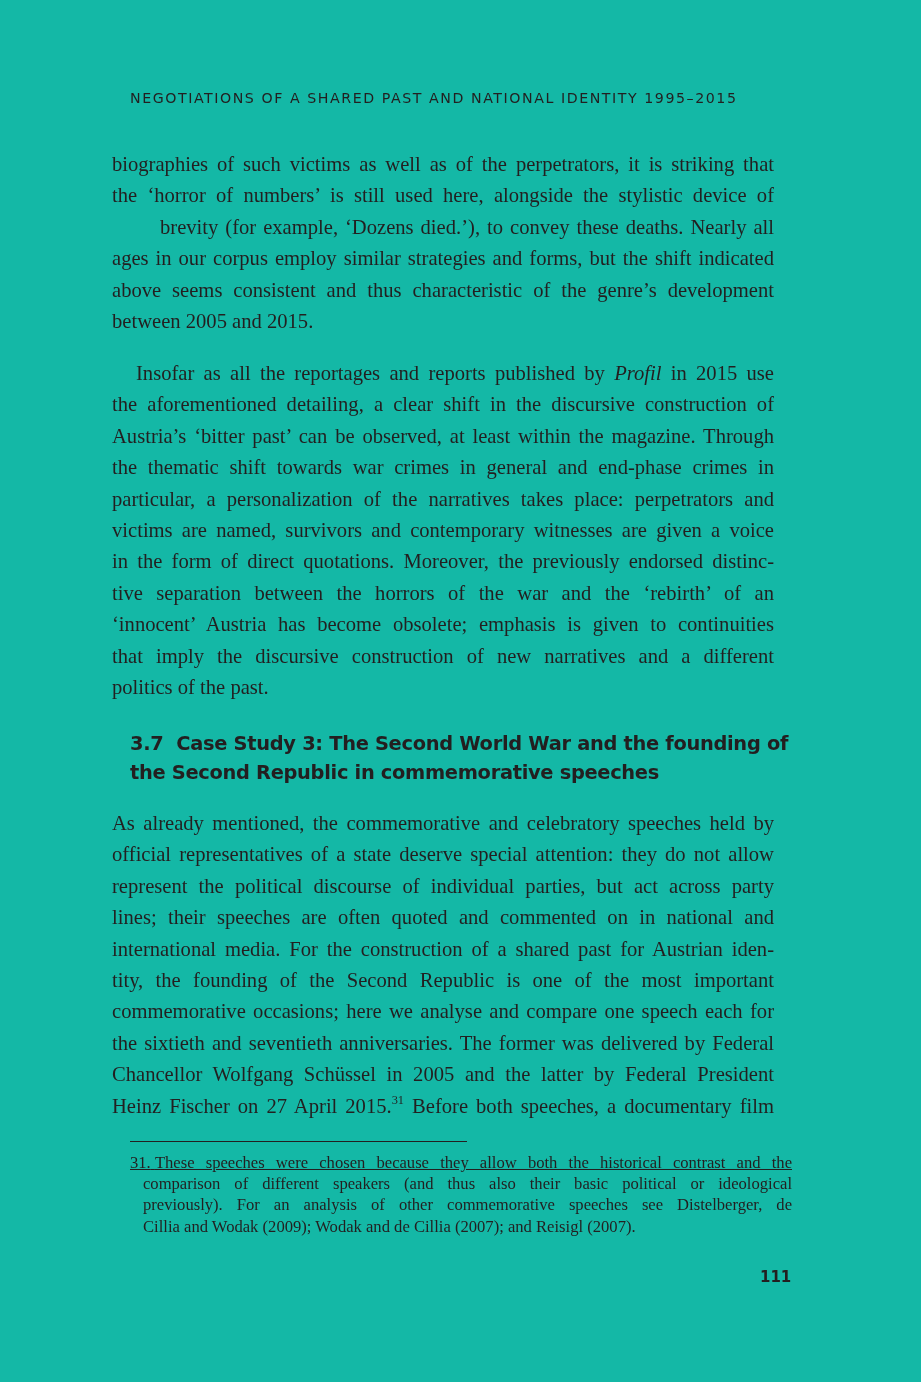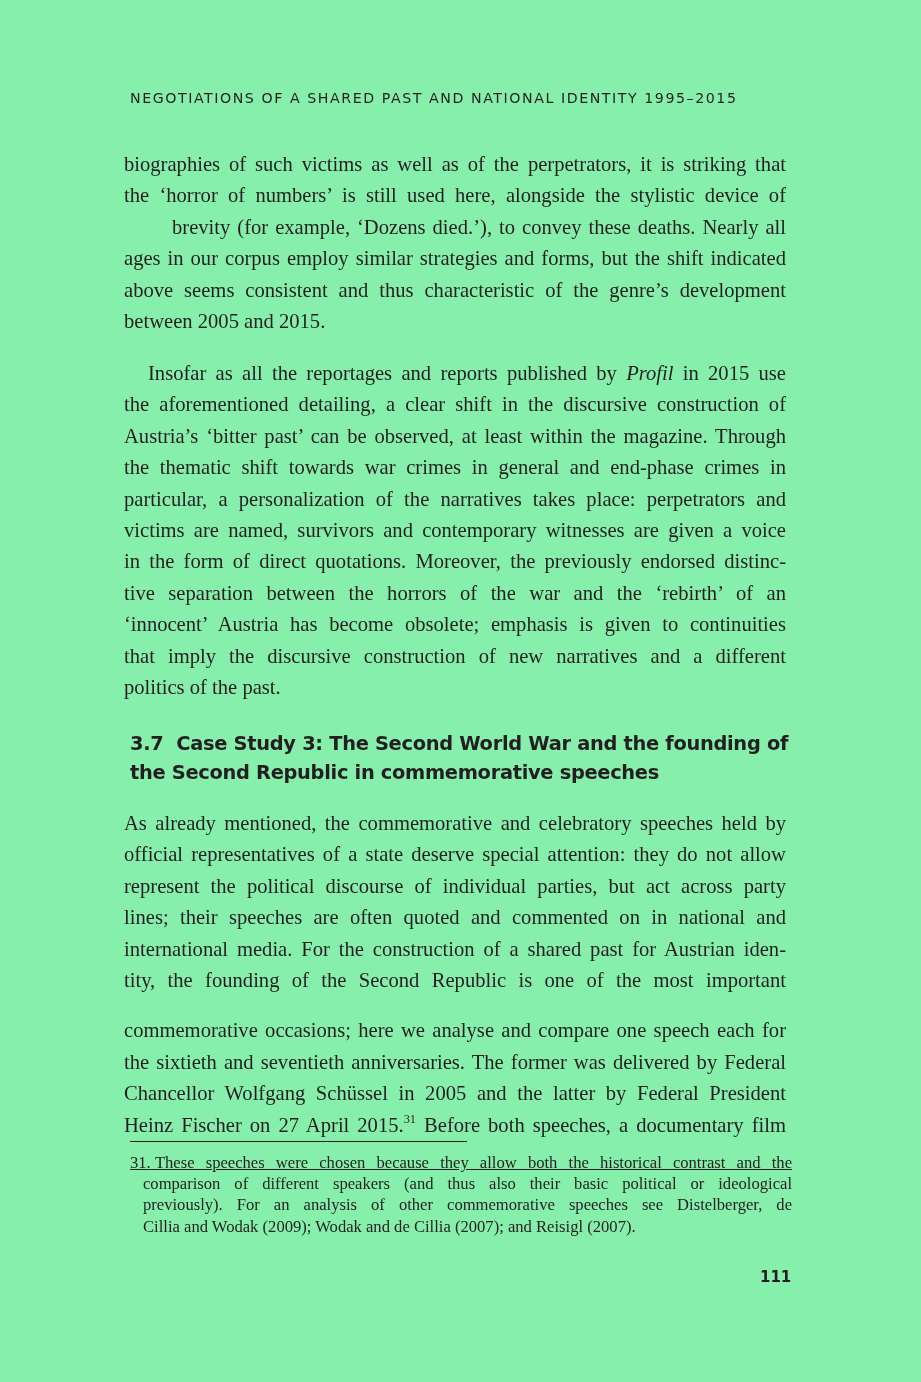--- a/index.html
+++ b/index.html
@@ -1,24 +1,24 @@
 <!DOCTYPE html>
 <html><head>
   <meta charset="utf-8">
   <style>
     html, body { margin: 0; padding: 0; background: #ffffff; }
     body { width: 921px; height: 1382px; position: relative; overflow: hidden; color: #231f20; }
-    .page { position: absolute; left: 0; top: 0; width: 921px; height: 1382px; background: #86efac; }
+    .page { position: absolute; left: 0; top: 0; width: 921px; height: 1382px; background: #14b8a6; }
     .running-head {
       position: absolute; left: 130px; top: 88px; width: 662px;
       font-family: "DejaVu Sans", sans-serif; font-size: 14.2px; letter-spacing: 1.55px;
       color: #231f20; white-space: nowrap; line-height: 20px;
     }
     .body-text {
-      position: absolute; left: 124px; width: 662px;
+      position: absolute; left: 112px; width: 662px;
       font-family: "Liberation Serif", serif; font-size: 20.6px; line-height: 31.4px;
       text-align: justify; color: #231f20;
     }
     .line { display: block; text-align: justify; text-align-last: justify; white-space: nowrap; height: 31.4px; }
     .line.last { text-align-last: left; }
     .p1 { top: 149px; }
     .p2 { top: 338px; margin-top: 20px; }
     .section-heading {
       position: absolute; left: 130px; top: 729px; width: 662px;
       font-family: "DejaVu Sans", sans-serif; font-weight: bold; font-size: 19.4px; line-height: 29px;
@@ -74,21 +74,21 @@
     <div>the Second Republic in commemorative speeches</div>
   </div>
 
   <div class="body-text p3">
     <span class="line" style="white-space: normal; overflow: hidden;">As already mentioned, the commemorative and celebratory speeches held by</span>
     <span class="line" style="white-space: normal; overflow: hidden;">official representatives of a state deserve special attention: they do not allow</span>
     <span class="line" style="white-space: normal; overflow: hidden;">represent the political discourse of individual parties, but act across party</span>
     <span class="line" style="white-space: normal; overflow: hidden;">lines; their speeches are often quoted and commented on in national and</span>
     <span class="line" style="white-space: normal; overflow: hidden;">international media. For the construction of a shared past for Austrian iden-</span>
     <span class="line" style="white-space: normal; overflow: hidden;">tity, the founding of the Second Republic is one of the most important</span>
-    <span class="line" style="white-space: normal; overflow: hidden; margin-top: 19px;">commemorative occasions; here we analyse and compare one speech each for</span>
+    <span class="line" style="white-space: normal; overflow: hidden;">commemorative occasions; here we analyse and compare one speech each for</span>
     <span class="line" style="white-space: normal; overflow: hidden;">the sixtieth and seventieth anniversaries. The former was delivered by Federal</span>
     <span class="line" style="white-space: normal; overflow: hidden;">Chancellor Wolfgang Schüssel in 2005 and the latter by Federal President</span>
     <span class="line" style="white-space: normal; overflow: hidden;"><span>Heinz Fischer on 27 April 2015.</span><sup>31</sup><span> Before both speeches, a documentary film</span></span>
   </div>
 
   <div class="footnote-rule"></div>
   <div class="footnote">
     <div class="fn-line" style="justify-content:flex-start;text-decoration:underline;">
       <span>31.</span>&nbsp;<span class="line" style="flex: 1 1 0%; height: 21.2px; white-space: normal; overflow: hidden;">These speeches were chosen because they allow both the historical contrast and the</span>
     </div>

